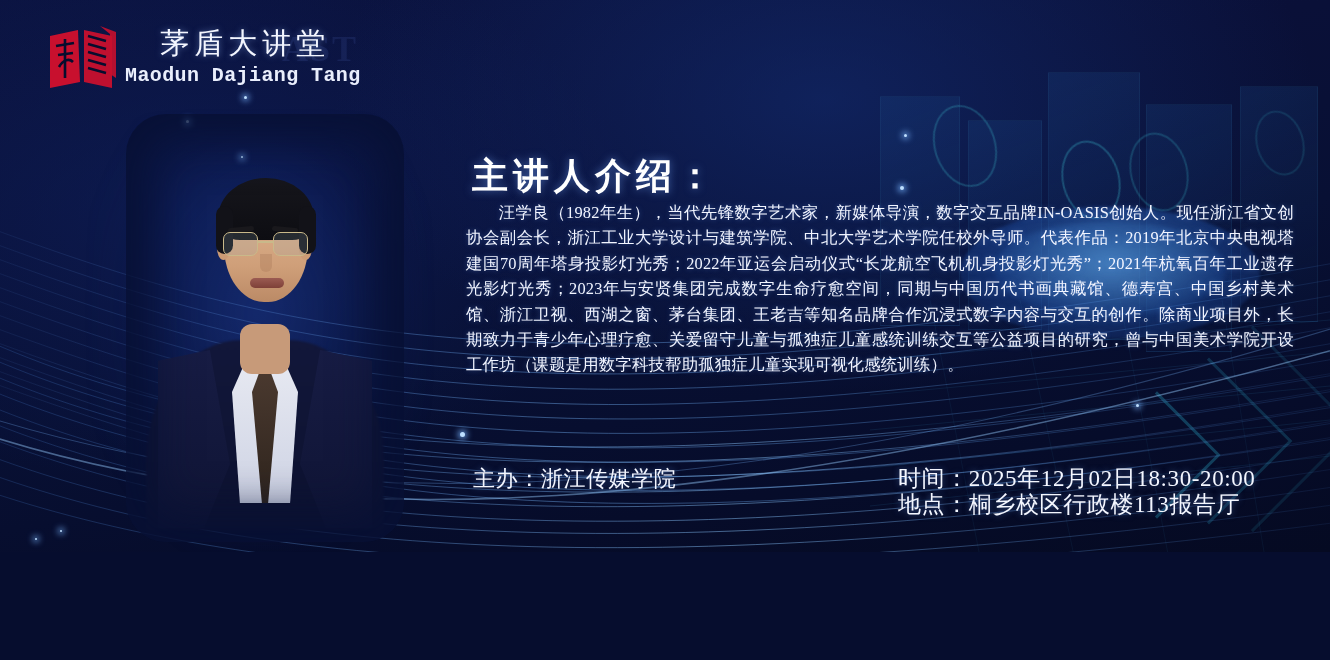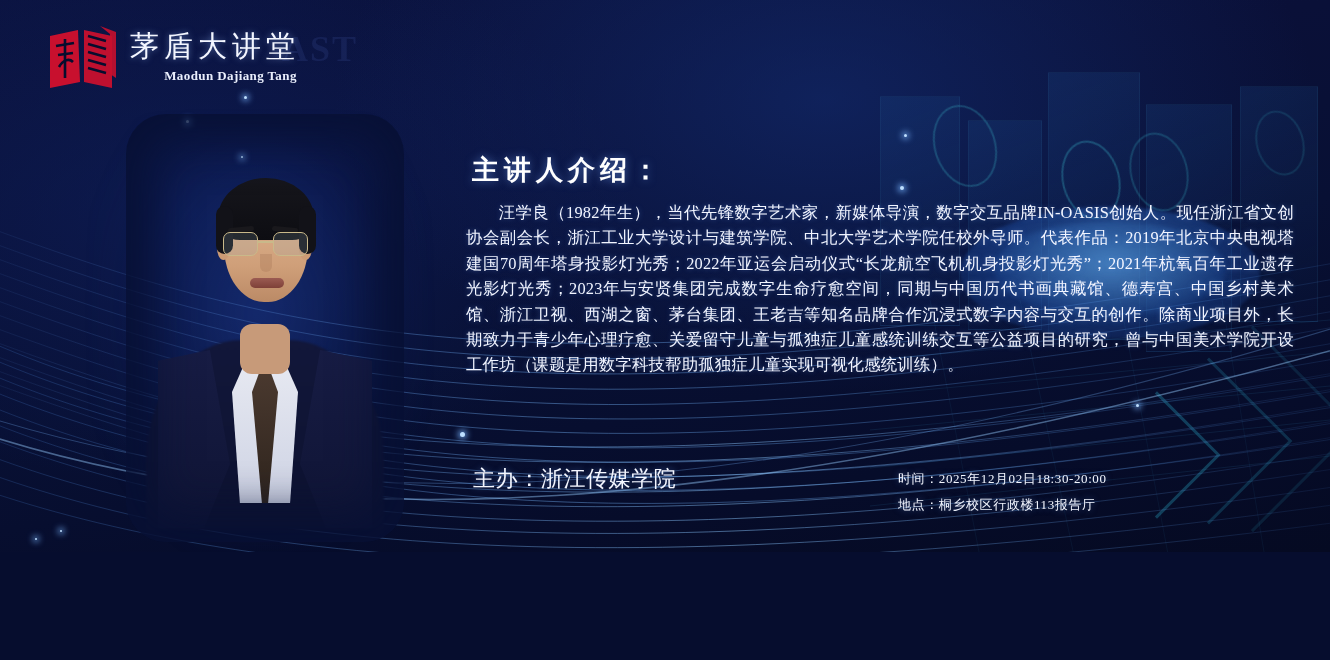--- a/index.html
+++ b/index.html
@@ -74,22 +74,22 @@
   #logo { position:absolute; left:44px; top:22px; display:flex; align-items:center; gap:3px; }
   .book-icon { width:78px; height:70px; }
   .logo-text { display:flex; flex-direction:column; align-items:center; line-height:1; }
   .logo-cn {
     font-size:29px; letter-spacing:5px; color:#f3f6ff;
     font-family:"Liberation Serif", serif; font-weight:400;
     text-shadow:0 0 6px rgba(150,190,255,.5);
     padding-left:5px;
   }
   .logo-en {
-    margin-top:8px; font-size:13px; letter-spacing:.4px; color:#e9eefc;
-    font-family:Liberation Serif, serif; font-weight:700;margin-left:36px;
+    margin-top:8px; font-size:20px; letter-spacing:.4px; color:#e9eefc;
+    font-family:Liberation Mono, monospace; font-weight:700;
   }
   #watermark {
     position:absolute; left:282px; top:28px;
     font-size:36px; font-weight:700; letter-spacing:2px;
     color:rgba(70,95,175,0.18);
     font-family:"Liberation Serif", serif;
   }
 
   
   #title {
@@ -100,21 +100,21 @@
     font-size:37px;
     letter-spacing:1px;
     color:#ffffff;
     text-shadow:0 0 14px rgba(110,170,255,.65), 0 2px 3px rgba(0,0,0,.6);
   }
 
   
   #speaker-heading {
     position:absolute; left:472px; top:152px;
     font-family:"Liberation Serif", serif;
-    font-size:27px; font-weight:700; letter-spacing:5px;
+    font-size:36px; font-weight:700; letter-spacing:5px;
     color:#ffffff;
     text-shadow:0 0 8px rgba(120,170,255,.55);
   }
 
   
   #bio {
     position:absolute; left:466px; top:200px; width:828px;
     font-family:"Liberation Serif", serif;
     font-size:16.4px;
     line-height:25.4px;
@@ -131,21 +131,21 @@
     position:absolute; left:473px; top:466px;
     font-family:"Liberation Serif", serif;
     font-size:22px; line-height:26px; color:#f4f7ff;
     text-shadow:0 0 6px rgba(100,150,235,.5);
     letter-spacing:.6px;
   }
   #info-left .indent { padding-left:30px; }
   #info-right {
     position:absolute; left:898px; top:466px;
     font-family:"Liberation Serif", serif;
-    font-size:13px; line-height:26px; color:#f4f7ff;
+    font-size:23px; line-height:26px; color:#f4f7ff;
     text-shadow:0 0 6px rgba(100,150,235,.5);
     letter-spacing:.6px;
   }
 
   
   #portrait { position:absolute; left:140px; top:128px; width:250px; height:400px; }
   #portrait .suit {
     position:absolute; left:6px; top:212px; width:238px; height:190px;
     background:linear-gradient(180deg,#12173a 0%, #0d1230 100%);
     border-radius:96px 96px 0 0 / 120px 120px 0 0;

